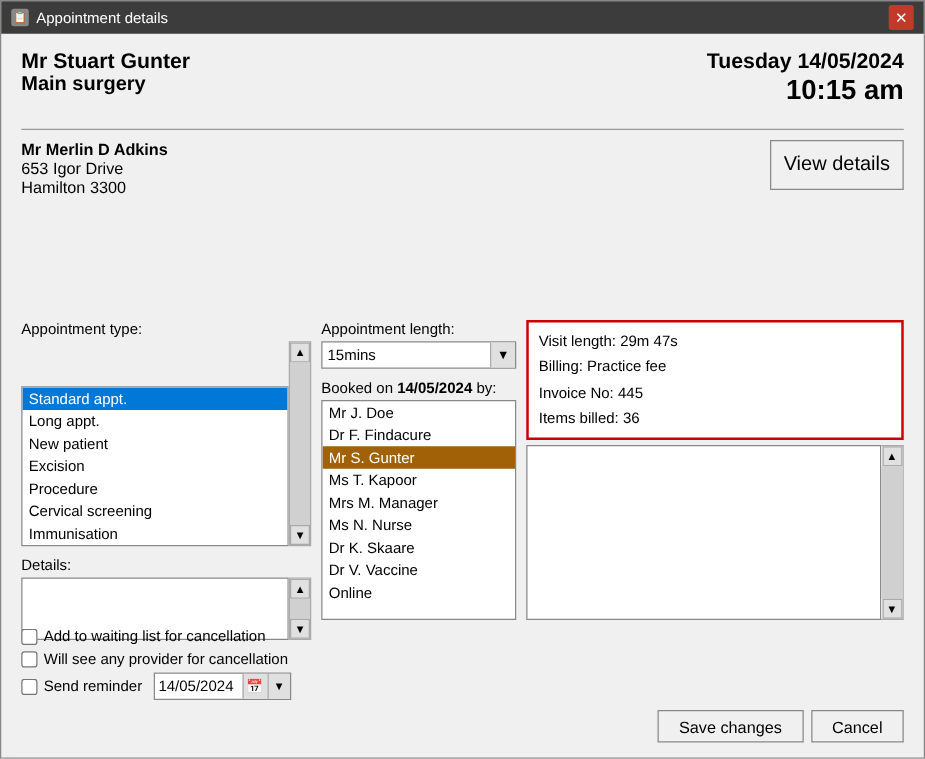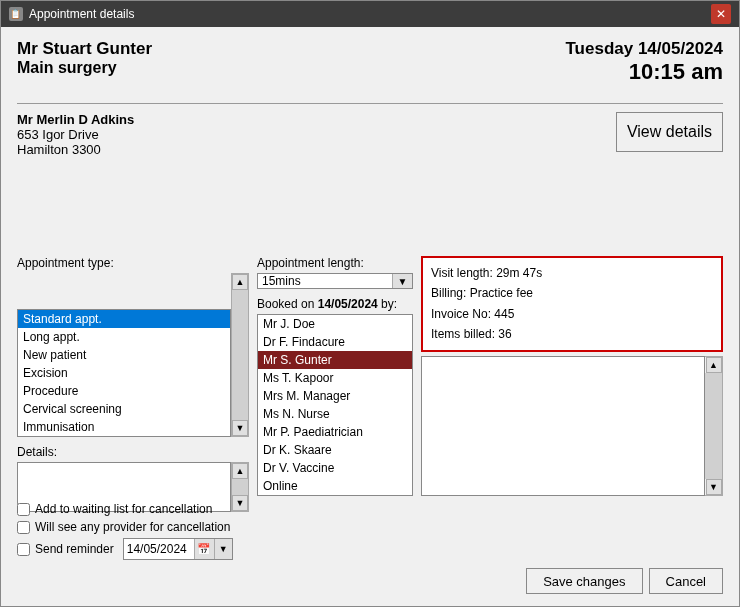--- a/index.html
+++ b/index.html
@@ -237,21 +237,21 @@
       background: white;
       overflow-y: auto;
       font-size: 12px;
     }
     .booker-item {
       padding: 2px 5px;
       cursor: pointer;
       white-space: nowrap;
     }
     .booker-item.selected {
-      background: #7f1d1d;
+      background: #a16207;
       color: white;
     }
     .right-panel {
       flex: 1;
       display: flex;
       flex-direction: column;
       gap: 4px;
     }
     .visit-info-box {
       border: 2px solid #cc0000;
@@ -459,21 +459,20 @@
           <span>Booked on </span><span style="font-weight:bold">14/05/2024</span><span> by:</span>
         </div>
         <div class="left-panel-appt">
           <div class="booker-list">
             <div class="booker-item">Mr J. Doe</div>
             <div class="booker-item">Dr F. Findacure</div>
             <div class="booker-item selected">Mr S. Gunter</div>
             <div class="booker-item">Ms T. Kapoor</div>
             <div class="booker-item">Mrs M. Manager</div>
             <div class="booker-item">Ms N. Nurse</div>
-            <div class="booker-item">Mr P. Paediatrician</div>
             <div class="booker-item">Dr K. Skaare</div>
             <div class="booker-item">Dr V. Vaccine</div>
             <div class="booker-item">Online</div>
           </div>
         </div>
       </div>
 
       <div class="right-panel">
         <div class="visit-info-box">
           <div>Visit length: 29m  47s</div>

